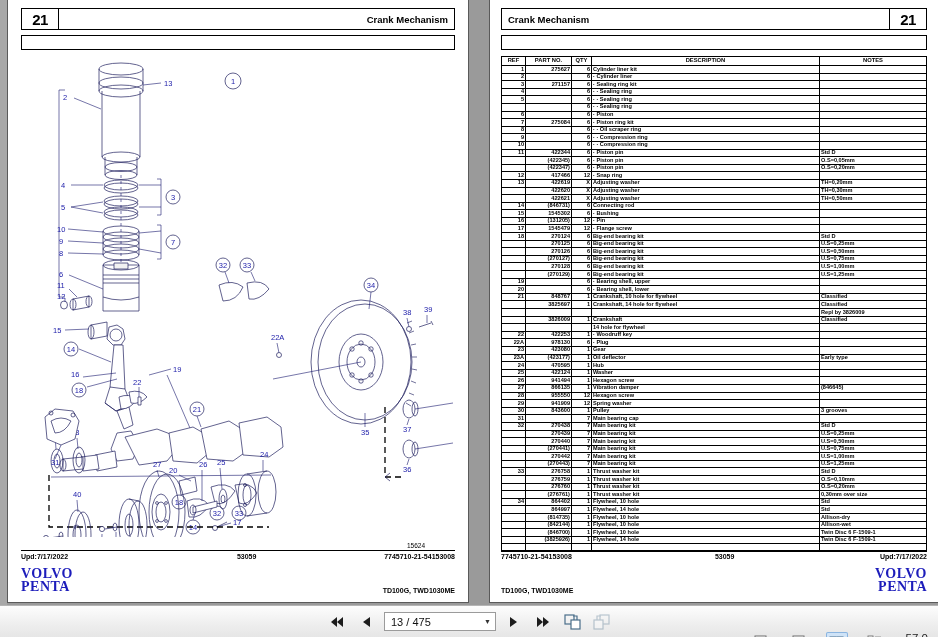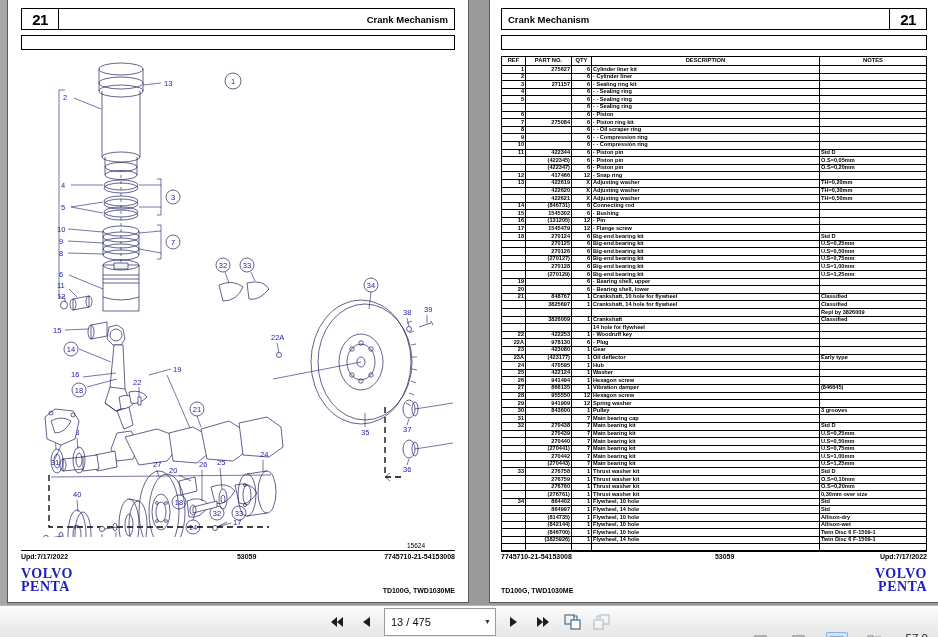--- a/index.html
+++ b/index.html
@@ -127,21 +127,21 @@
     position: absolute; right: 10px; display: flex; align-items: flex-start; gap: 16px; margin-top: 42px;
   }
   .tb-btn {
     width: 22px; height: 22px; display: flex; align-items: center;
     justify-content: center; border-radius: 2px; cursor: pointer;
     color: #1c1c1c;
   }
   .tb-btn.dim { opacity: 0.35; }
   .tb-btn.active { background: #cfe3f7; box-shadow: inset 0 0 0 1px #8ab4e0; }
   .pagebox {
-    width: 112px; height: 28px; border: 1px solid #9b9b9b; background: #fff;
+    width: 112px; height: 19px; border: 1px solid #9b9b9b; background: #fff;
     display: flex; align-items: center; justify-content: space-between;
     padding: 0 4px 0 6px; font-size: 11px; color: #111;
   }
   .pagebox .caret { font-size: 7px; color: #333; }
   .zoomval { font-size: 11.5px; color: #1c1c1c; margin-left: 4px; }
 
   
   #sb-left { position: absolute; left: 0; top: 0; width: 7px; height: 605px; background: #a8a8a8; }
   #sb-mid  { position: absolute; left: 470px; top: 0; width: 14px; height: 605px; background: #9a9a9a; }
 </style>

